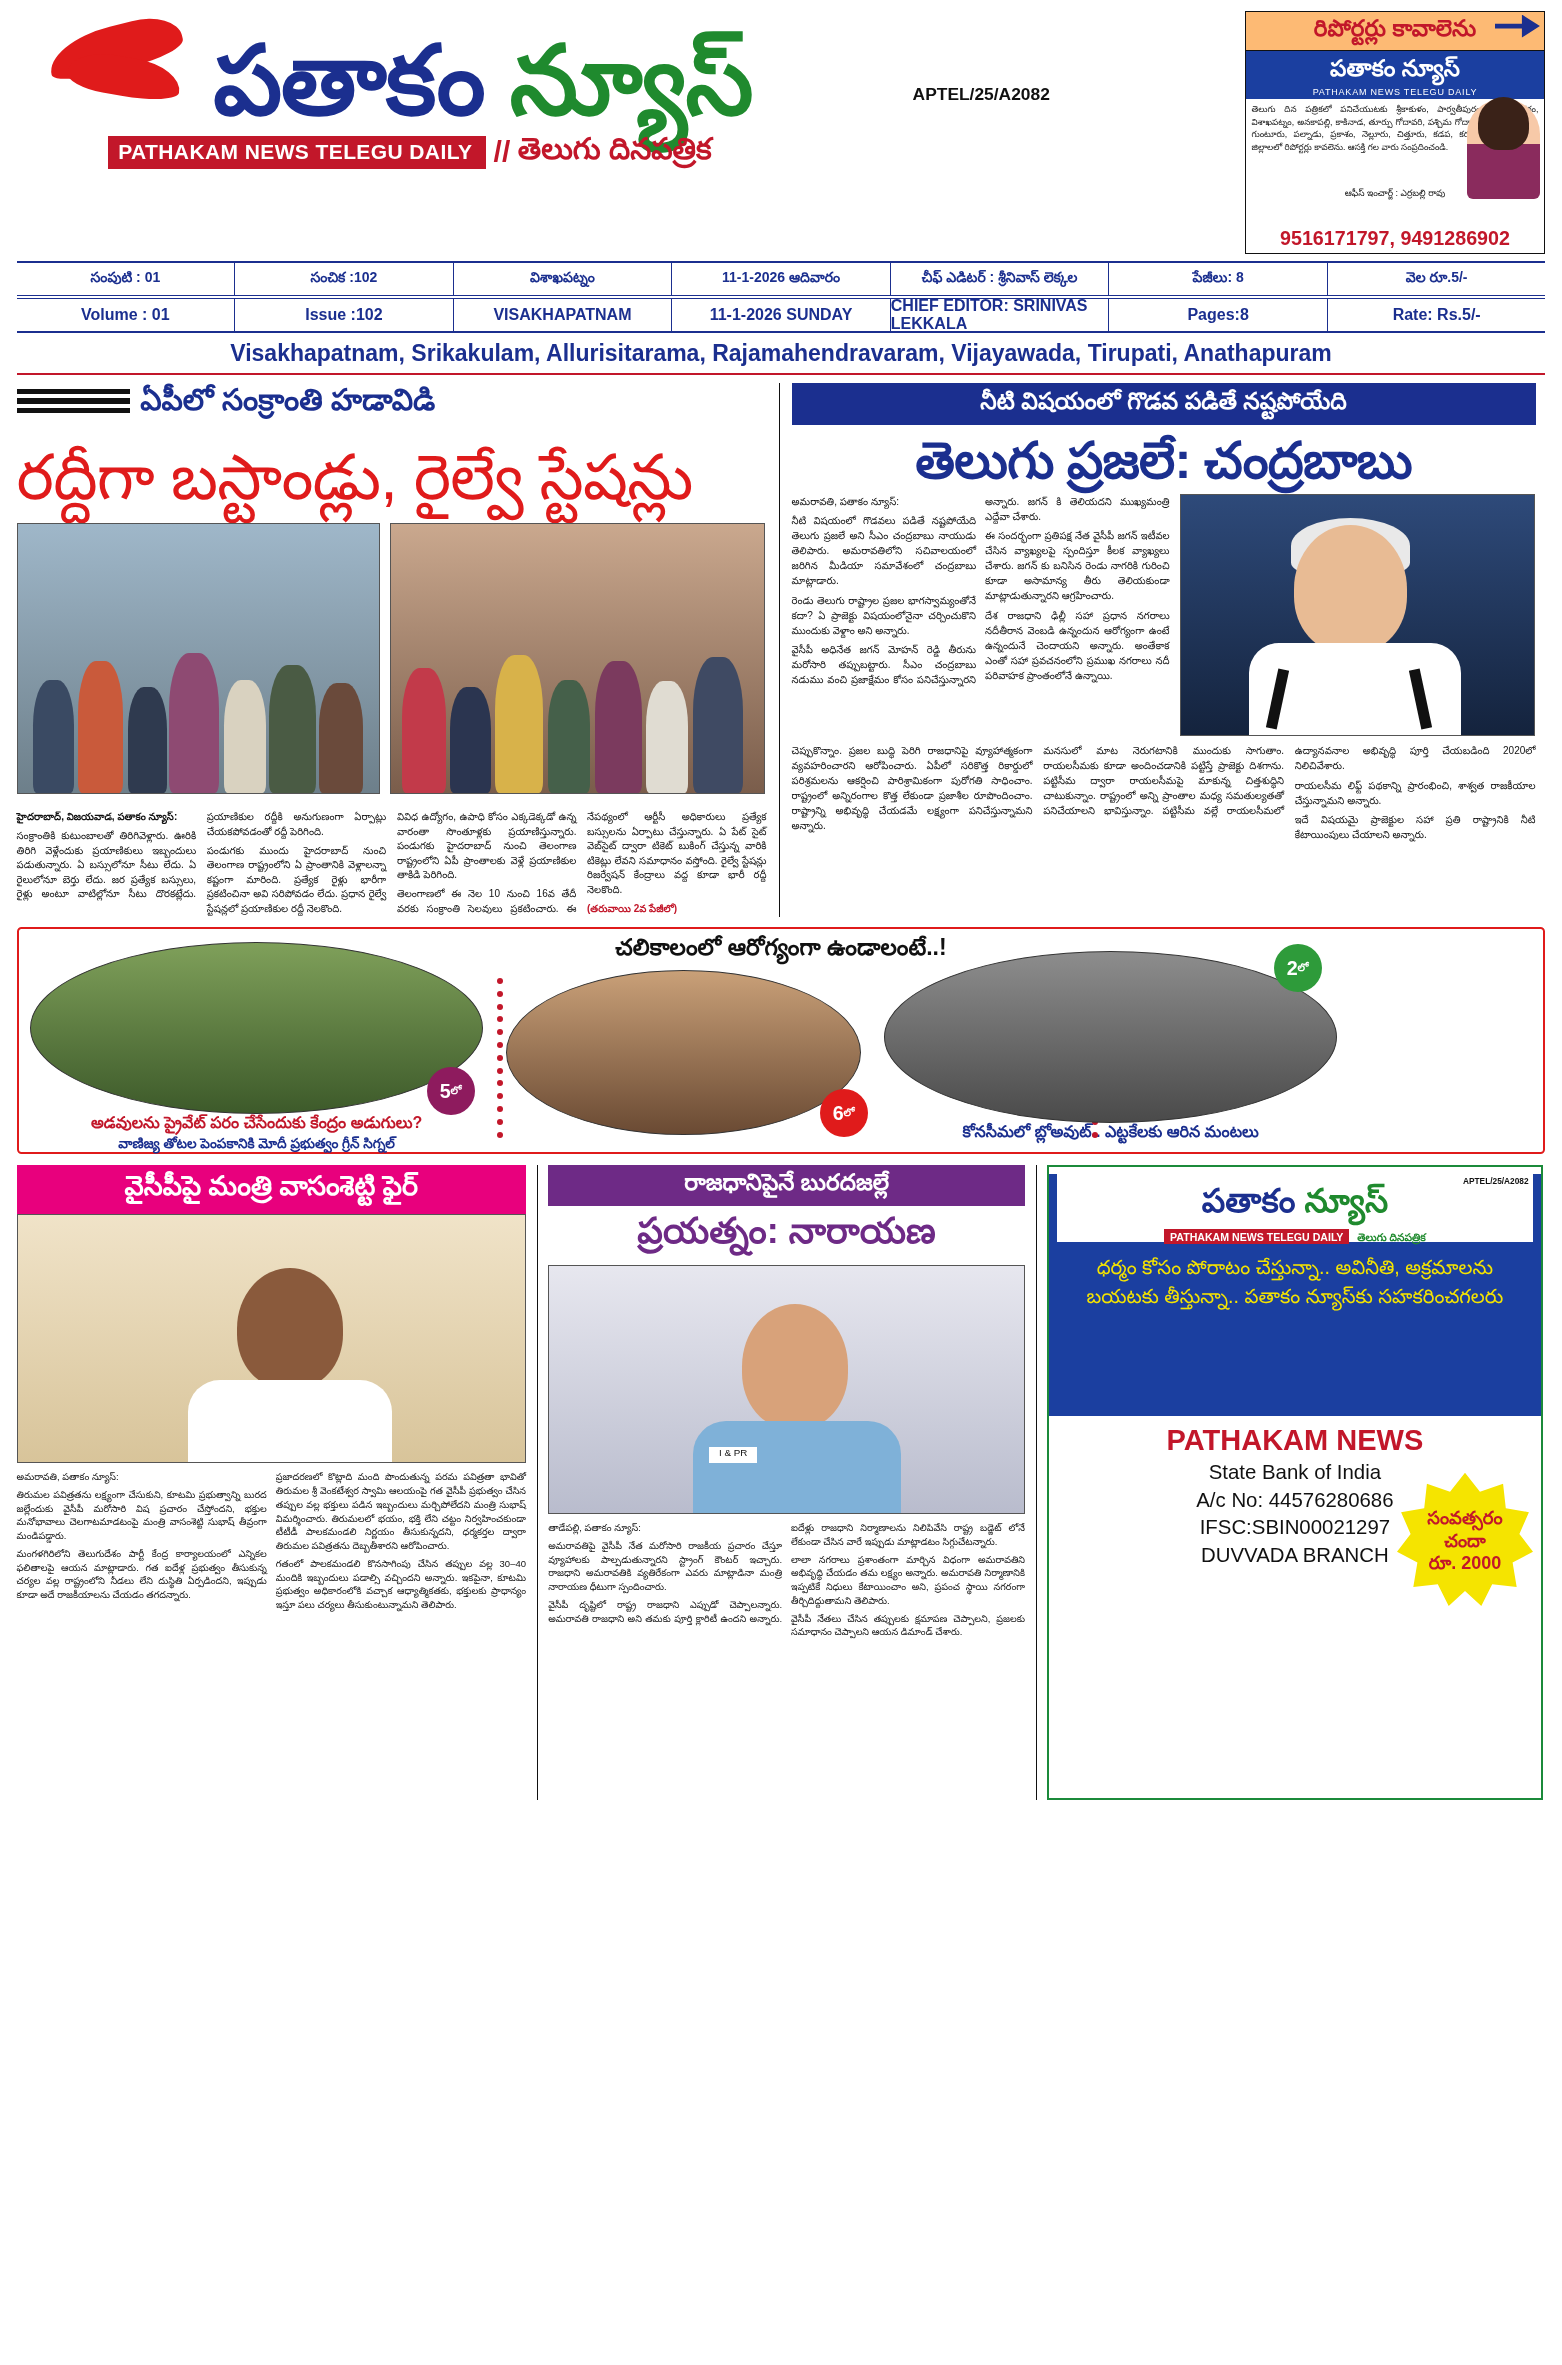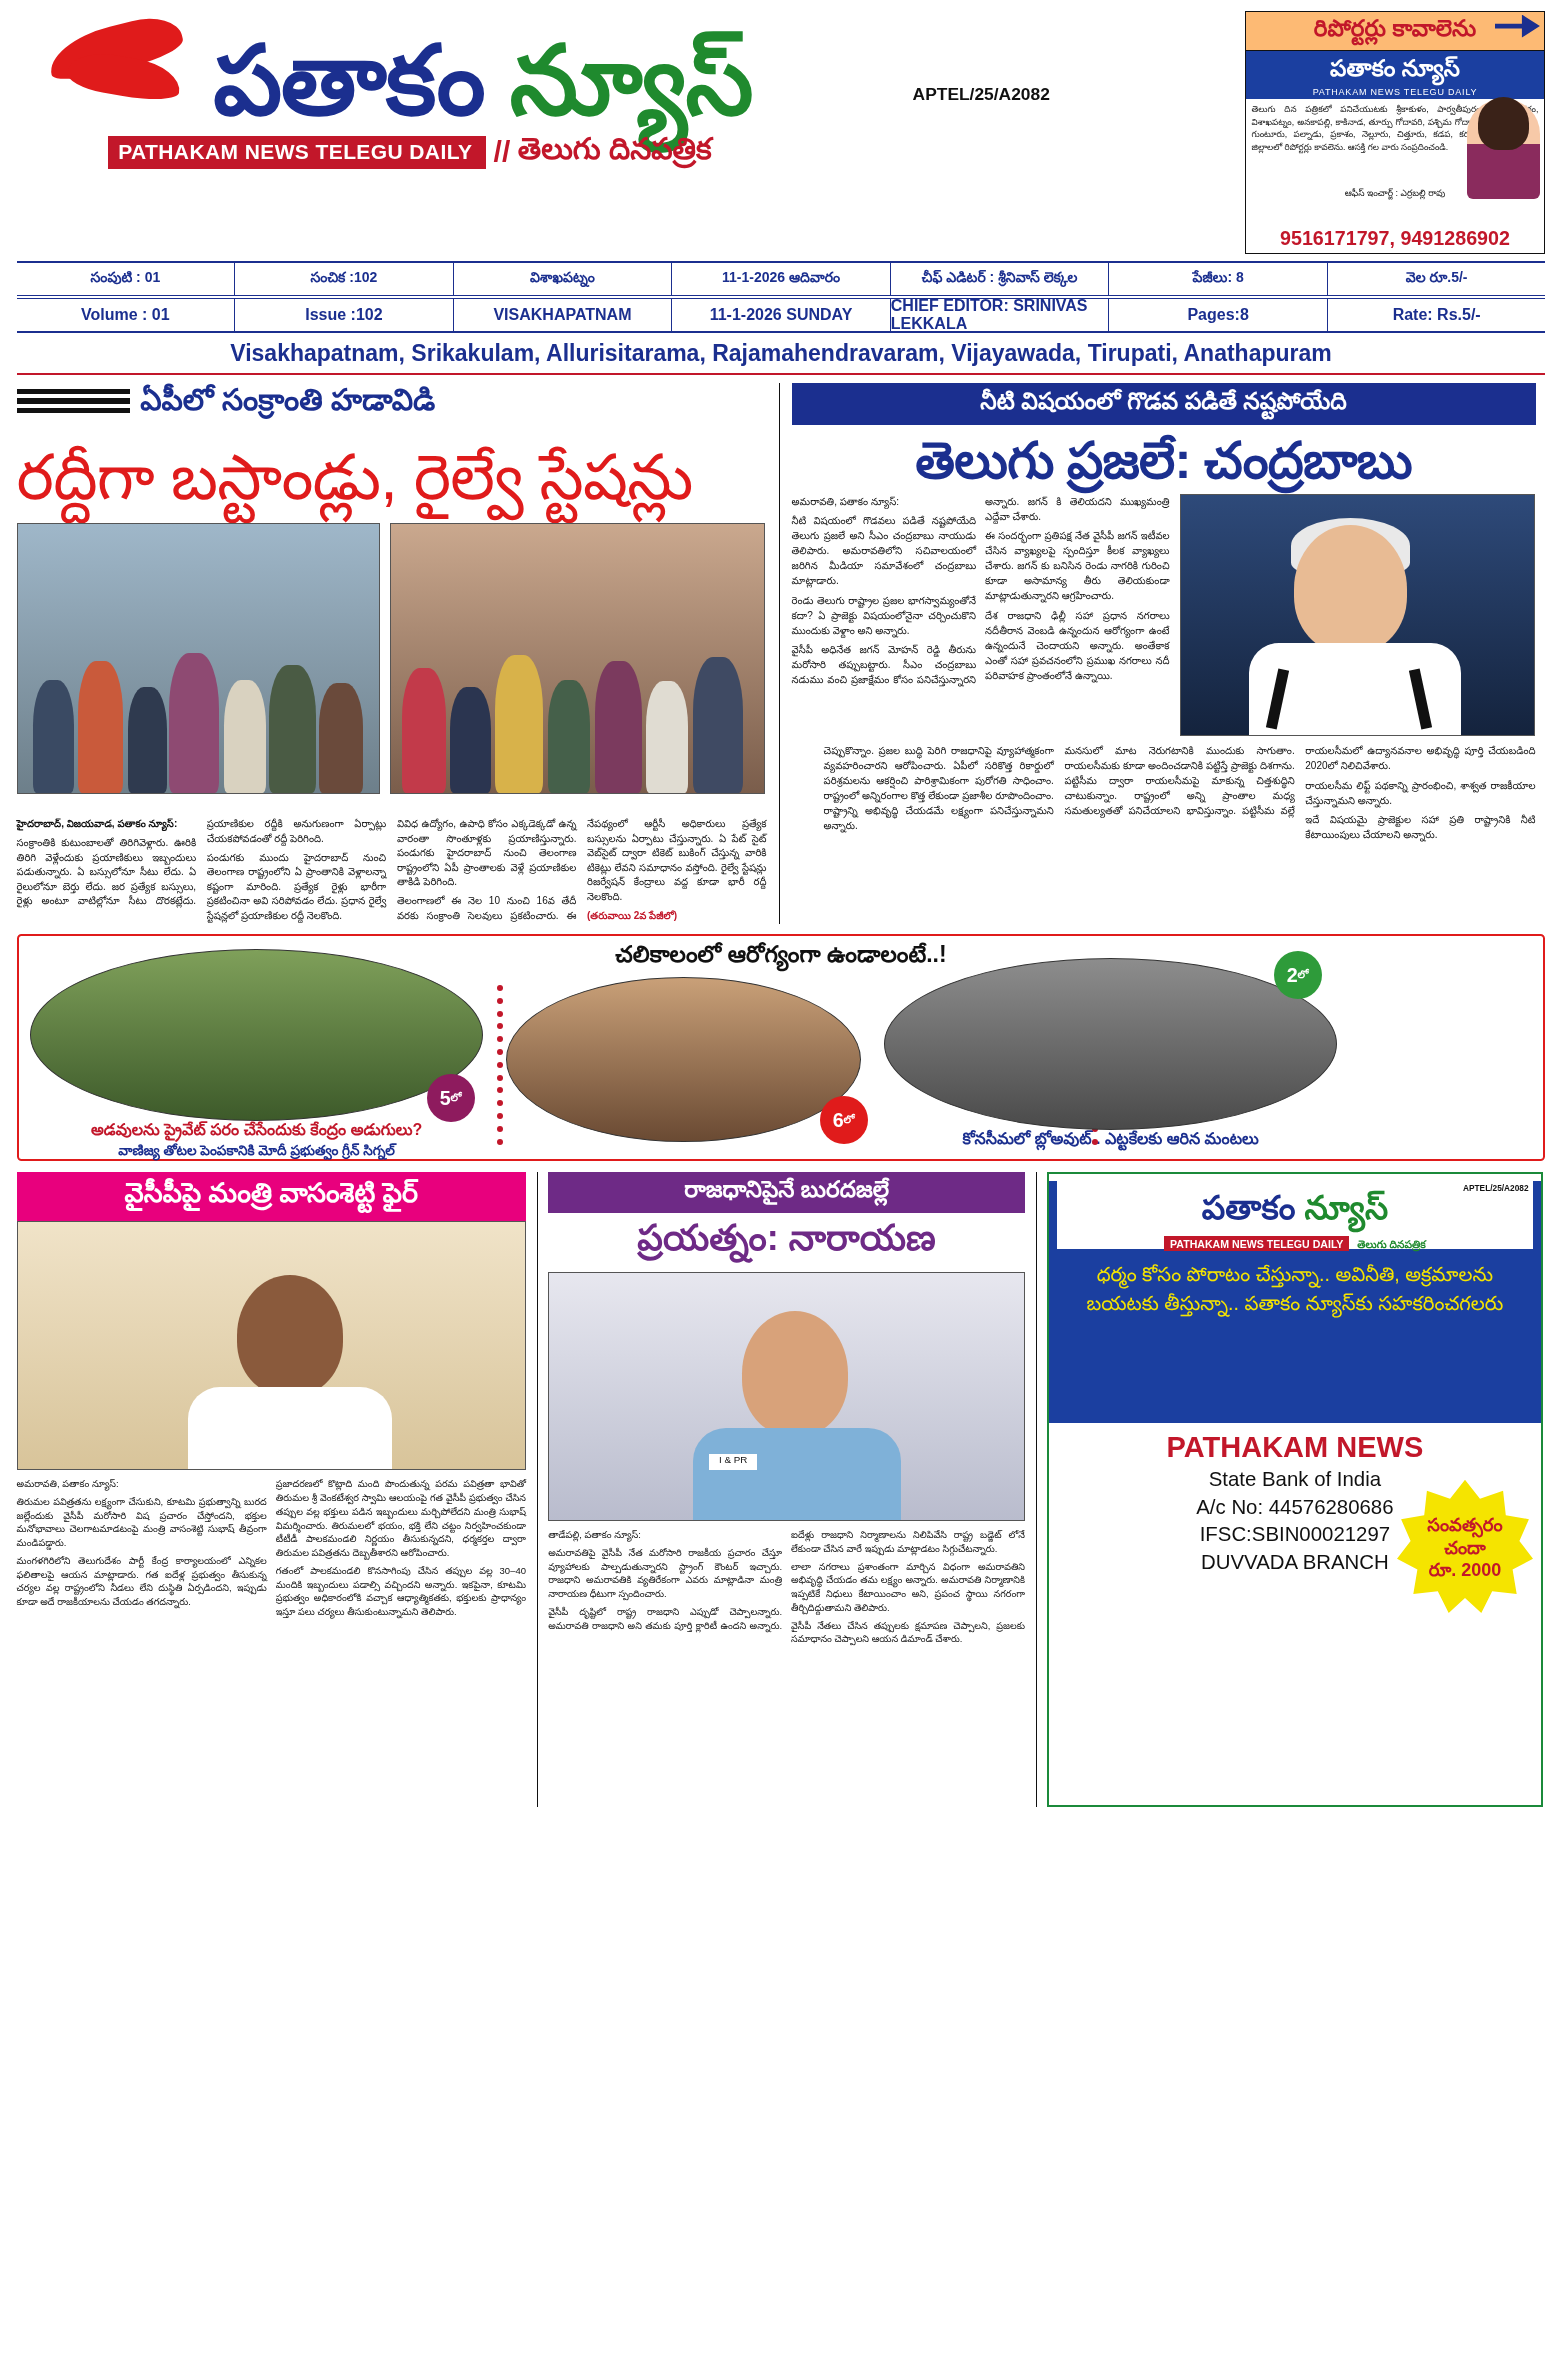--- a/index.html
+++ b/index.html
@@ -127,21 +127,21 @@
   .photo { border:0.8px solid #555; overflow:hidden; position:relative; }
   .ph1 { width:363px; height:271px; background:linear-gradient(#9fb7c9,#6d7f8a); }
   .ph2 { width:375px; height:271px; background:linear-gradient(#caa88e,#7a5d4b); }
   .crowd { position:absolute; inset:0; }
   .crowd i {
     position:absolute; bottom:0; border-radius:40% 40% 8% 8%;
     display:block;
   }
 
   .body-cols { column-count:4; column-gap:10.6px; font-size:10px; line-height:1.46;
-    text-align:justify; margin-top:23px; color:#111; }
+    text-align:justify; margin-top:16px; color:#111; }
   .body-cols p { margin:0 0 4.5px; }
   .cont { color:#c2172a; font-weight:bold; }
 
   
   .blue-kicker {
     background:#1b2f8f; color:#fff; font-size:23.4px; font-weight:bold;
     text-align:center; padding:5.3px 0;
   }
   .headline-blue {
     color:#1b2f8f; font-size:51px; font-weight:bold; text-align:center;
@@ -157,21 +157,21 @@
     background:#e8bb94; border-radius:50% 50% 44% 44%; }
   .cbn-hair { position:absolute; left:110px; top:23px; width:119px; height:56px;
     background:#e9e9e9; border-radius:50% 50% 20% 20%; }
   .cbn-body { position:absolute; left:68px; top:148px; width:212px; height:98px;
     background:#fff; border-radius:30px 30px 0 0; }
   .cbn-mic { position:absolute; left:91px; top:174px; width:10.6px; height:60px;
     background:#111; transform:rotate(12deg); }
   .cbn-mic2 { position:absolute; left:234px; top:174px; width:10.6px; height:60px;
     background:#111; transform:rotate(-12deg); }
   .rb-under { font-size:10px; line-height:1.5; text-align:justify;
-    column-count:3; column-gap:10.6px; margin-top:7.6px;margin-left:32px; }
+    column-count:3; column-gap:10.6px; margin-top:7.6px; }
   .rb-under p { margin:0 0 4.5px; }
 
   
   .midband {
     margin-top:10.6px; border:2.3px solid #e01b1b; border-radius:4.5px;
     height:227px; display:flex; align-items:center; position:relative;
     background:#fff; padding:6px 7.6px;
   }
   .midtitle {
     position:absolute; left:50%; transform:translateX(-50%); top:4.5px;

